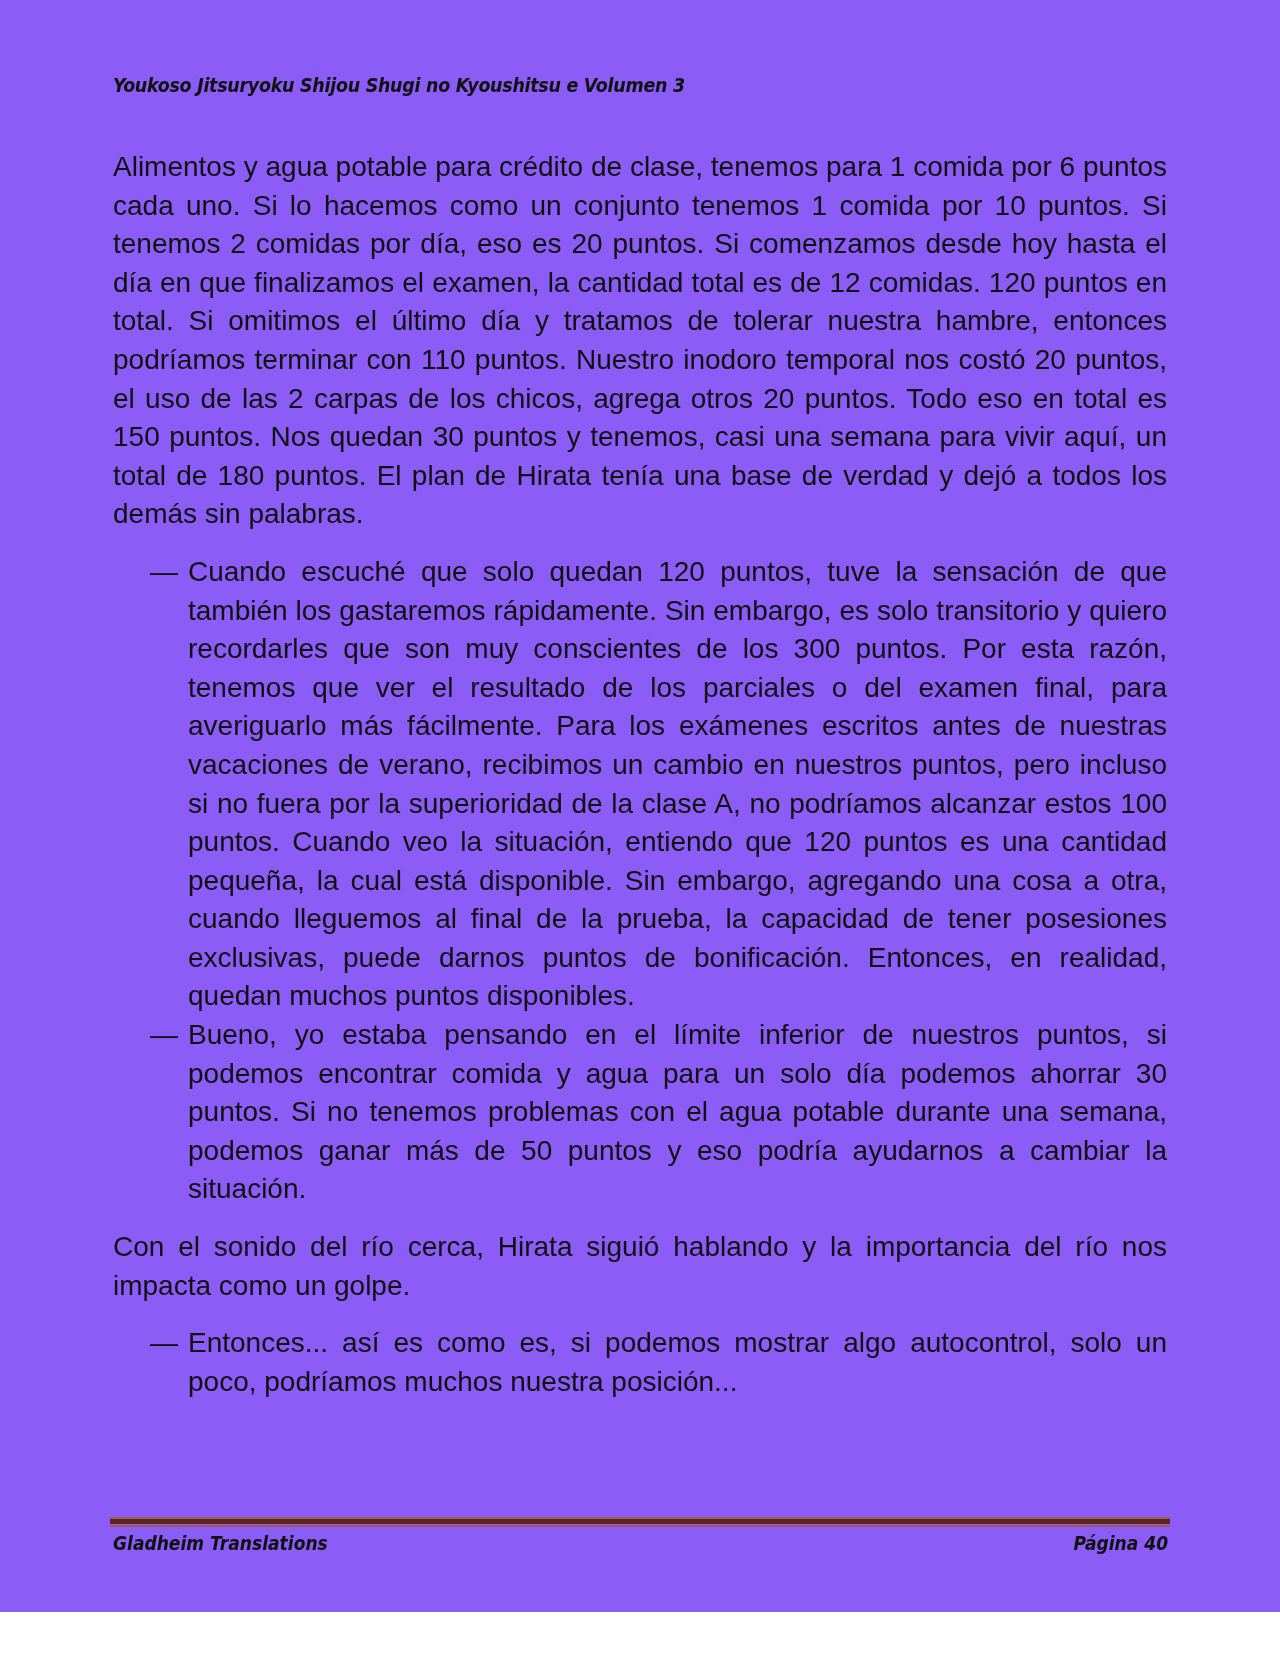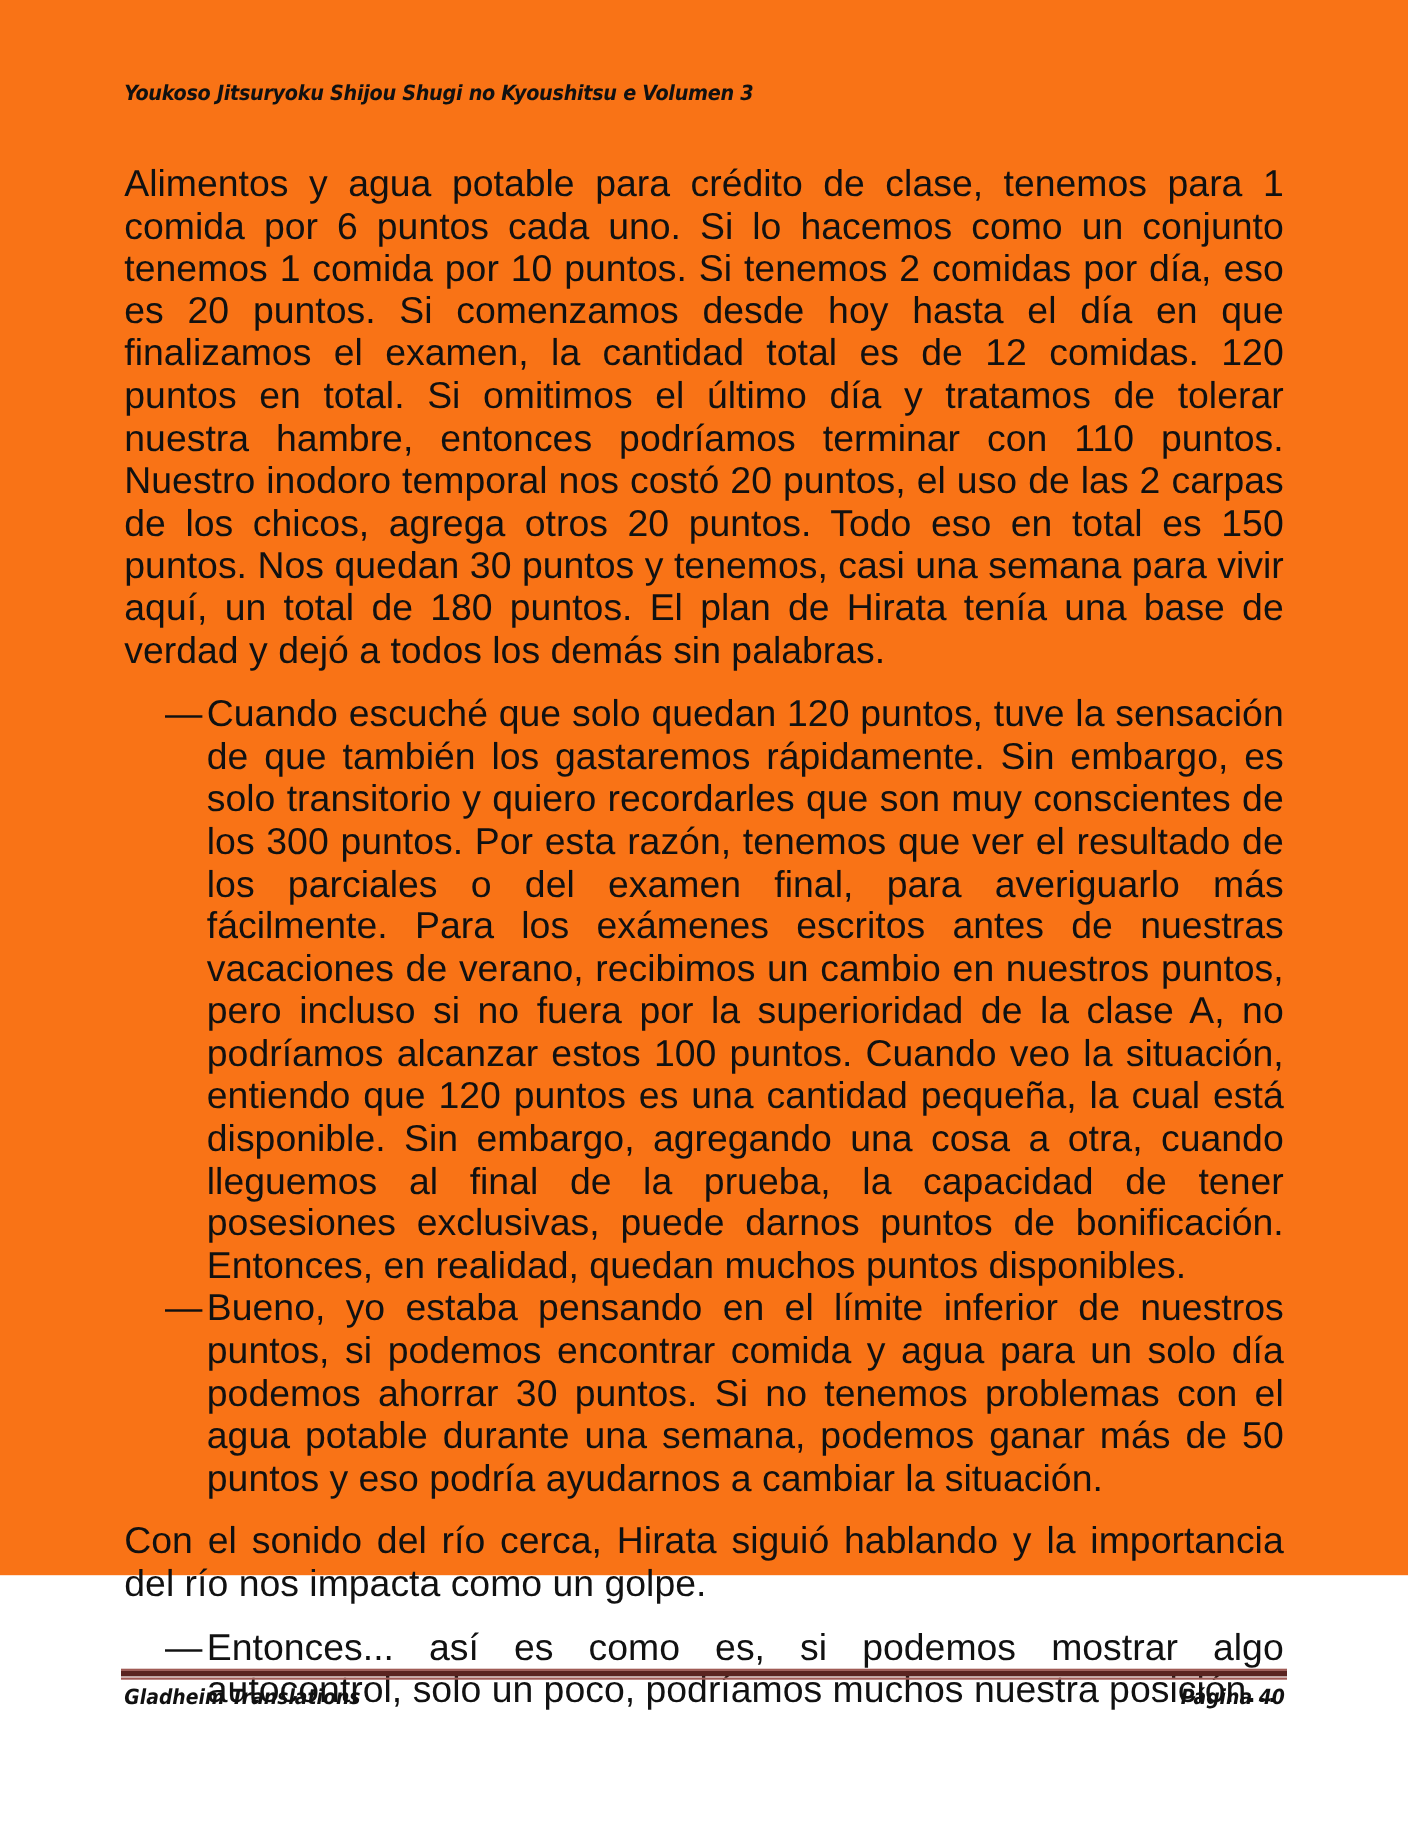--- a/index.html
+++ b/index.html
@@ -1,26 +1,26 @@
 <!DOCTYPE html>
 <html><head>
 <meta charset="utf-8">
 <style>
   html, body { margin: 0; padding: 0; background: #ffffff; }
   body { width: 1280px; height: 1656px; position: relative; overflow: hidden; }
-  .page { position: absolute; left: 0; top: 0; width: 1280px; height: 1432px; background: #f97316; }
+  .page { position: absolute; left: 0; top: 0; width: 1280px; height: 1612px; background: #8b5cf6; }
   .running-header {
     position: absolute; left: 113px; top: 74px; width: 1060px;
     font-family: "DejaVu Sans", sans-serif; font-weight: bold; font-style: italic;
     font-size: 19px; color: #111; letter-spacing: -0.3px;
     transform: scaleX(0.92); transform-origin: left center;
   }
   .body {
     position: absolute; left: 113px; top: 148px; width: 1054px;
-    font-family: "Liberation Sans", sans-serif; font-size: 34px; line-height: 38.6px;
+    font-family: "Liberation Sans", sans-serif; font-size: 28px; line-height: 38.6px;
     color: #111; text-align: justify;
   }
   .para { margin: 0 0 19px 0; }
   .dialogue { position: relative; padding-left: 75px; margin: 0; }
   .dialogue-list { margin: 0 0 19px 0; }
   .dash { position: absolute; left: 37px; top: 0; }
   .footer-rule { position: absolute; left: 110px; top: 1517px; width: 1060px; }
   .rule-thin1 { height: 2px; background: #a05a55; }
   .rule-thick { height: 5px; background: #5a2420; }
   .rule-thin2 { height: 2px; background: #a05a55; margin-top: 1px; }

